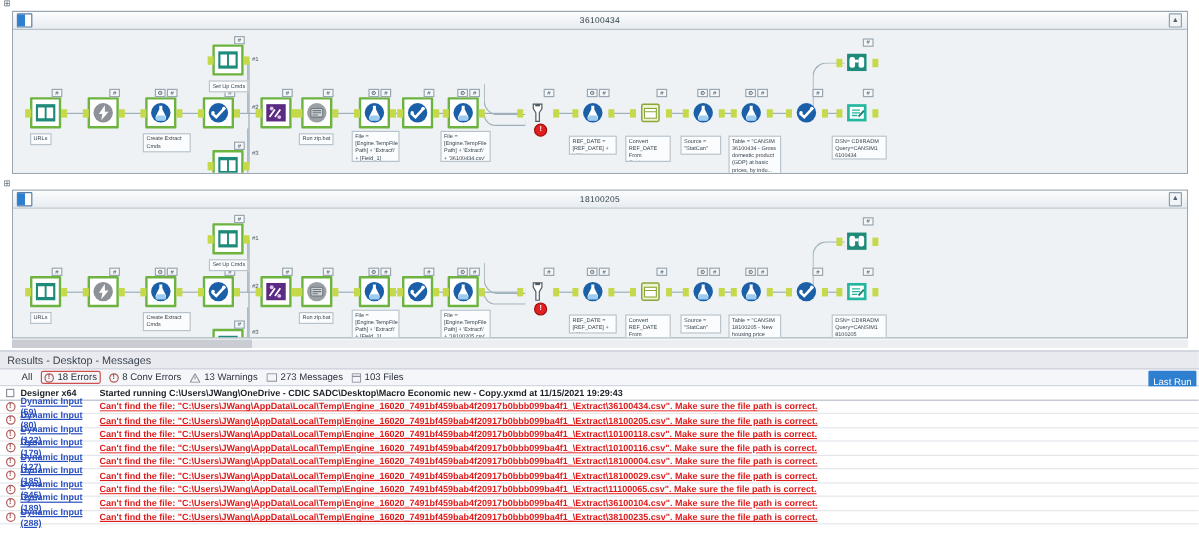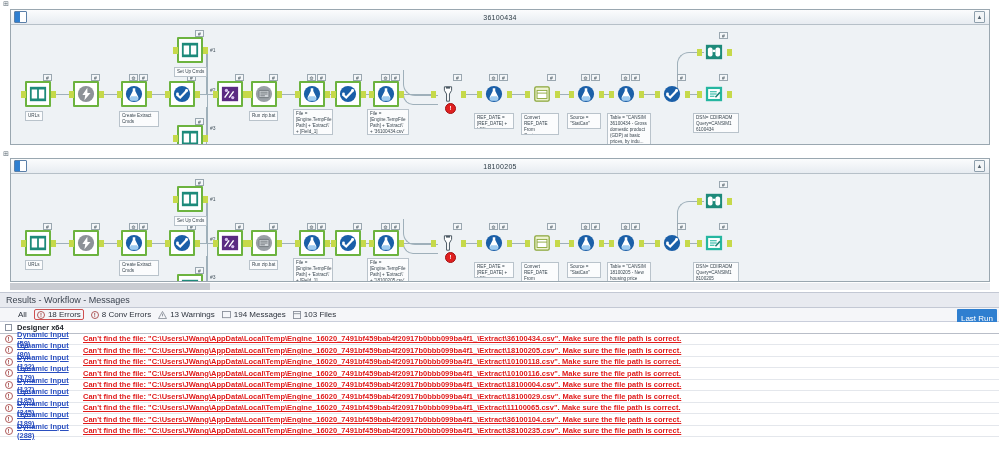--- a/index.html
+++ b/index.html
@@ -699,21 +699,21 @@
   <div class="hscroll-track" style="top:283px;"></div>
   <div class="hscroll" style="top:283px;"></div>
 
   <div class="leftstrip">
     <div class="vtab"></div>
     <div class="vcirc"></div>
   </div>
 
   <div class="results" style="top:292px;">
     <div class="res-titlebar">
-      <span>Results - Workflow - Messages</span>
+      <span>Results - Desktop - Messages</span>
     </div>
 
     <div class="res-toolbar">
       <span class="tb-item">
         <span>All</span>
       </span>
       <span class="tb-item sel">
         <span class="ecirc">!</span>
         <span>18 Errors</span>
       </span>
@@ -725,38 +725,39 @@
         <svg width="9" height="8" viewBox="0 0 10 9">
           <path d="M5 0.5 L9.5 8.5 L0.5 8.5 Z" fill="none" stroke="#8a8f99" stroke-width="1"></path>
           <line x1="5" y1="3" x2="5" y2="6" stroke="#8a8f99" stroke-width="1"></line>
         </svg>
         <span>13 Warnings</span>
       </span>
       <span class="tb-item">
         <svg width="9" height="8" viewBox="0 0 10 9">
           <rect x="0.5" y="0.5" width="9" height="7" fill="none" stroke="#8a8f99"></rect>
         </svg>
-        <span>194 Messages</span>
+        <span>273 Messages</span>
       </span>
       <span class="tb-item">
         <svg width="8" height="8" viewBox="0 0 9 9">
           <rect x="0.5" y="0.5" width="8" height="8" fill="none" stroke="#8a8f99"></rect>
           <line x1="0.5" y1="3" x2="8.5" y2="3" stroke="#8a8f99"></line>
         </svg>
         <span>103 Files</span>
       </span>
       <span class="lastrun">Last Run</span>
     </div>
 
     <div class="grid">
       <div class="grow head">
         <span class="c-ico">
             <span class="chk"></span>
           </span>
         <span class="c-node hd-node">Designer x64</span>
+        <span class="c-msg hd-msg">Started running C:\Users\JWang\OneDrive - CDIC SADC\Desktop\Macro Economic new - Copy.yxmd at 11/15/2021 19:29:43</span>
       </div>
       <div id="rows-host">
           <div class="grow">
             <span class="c-ico">
               <span class="ecirc">!</span>
             </span>
             <span class="c-node"><span class="err-link">Dynamic Input (59)</span></span>
             <span class="c-msg"><span class="err-msg">Can't find the file: "C:\Users\JWang\AppData\Local\Temp\Engine_16020_7491bf459bab4f20917b0bbb099ba4f1_\Extract\36100434.csv". Make sure the file path is correct.</span></span>
           </div>
           <div class="grow">

